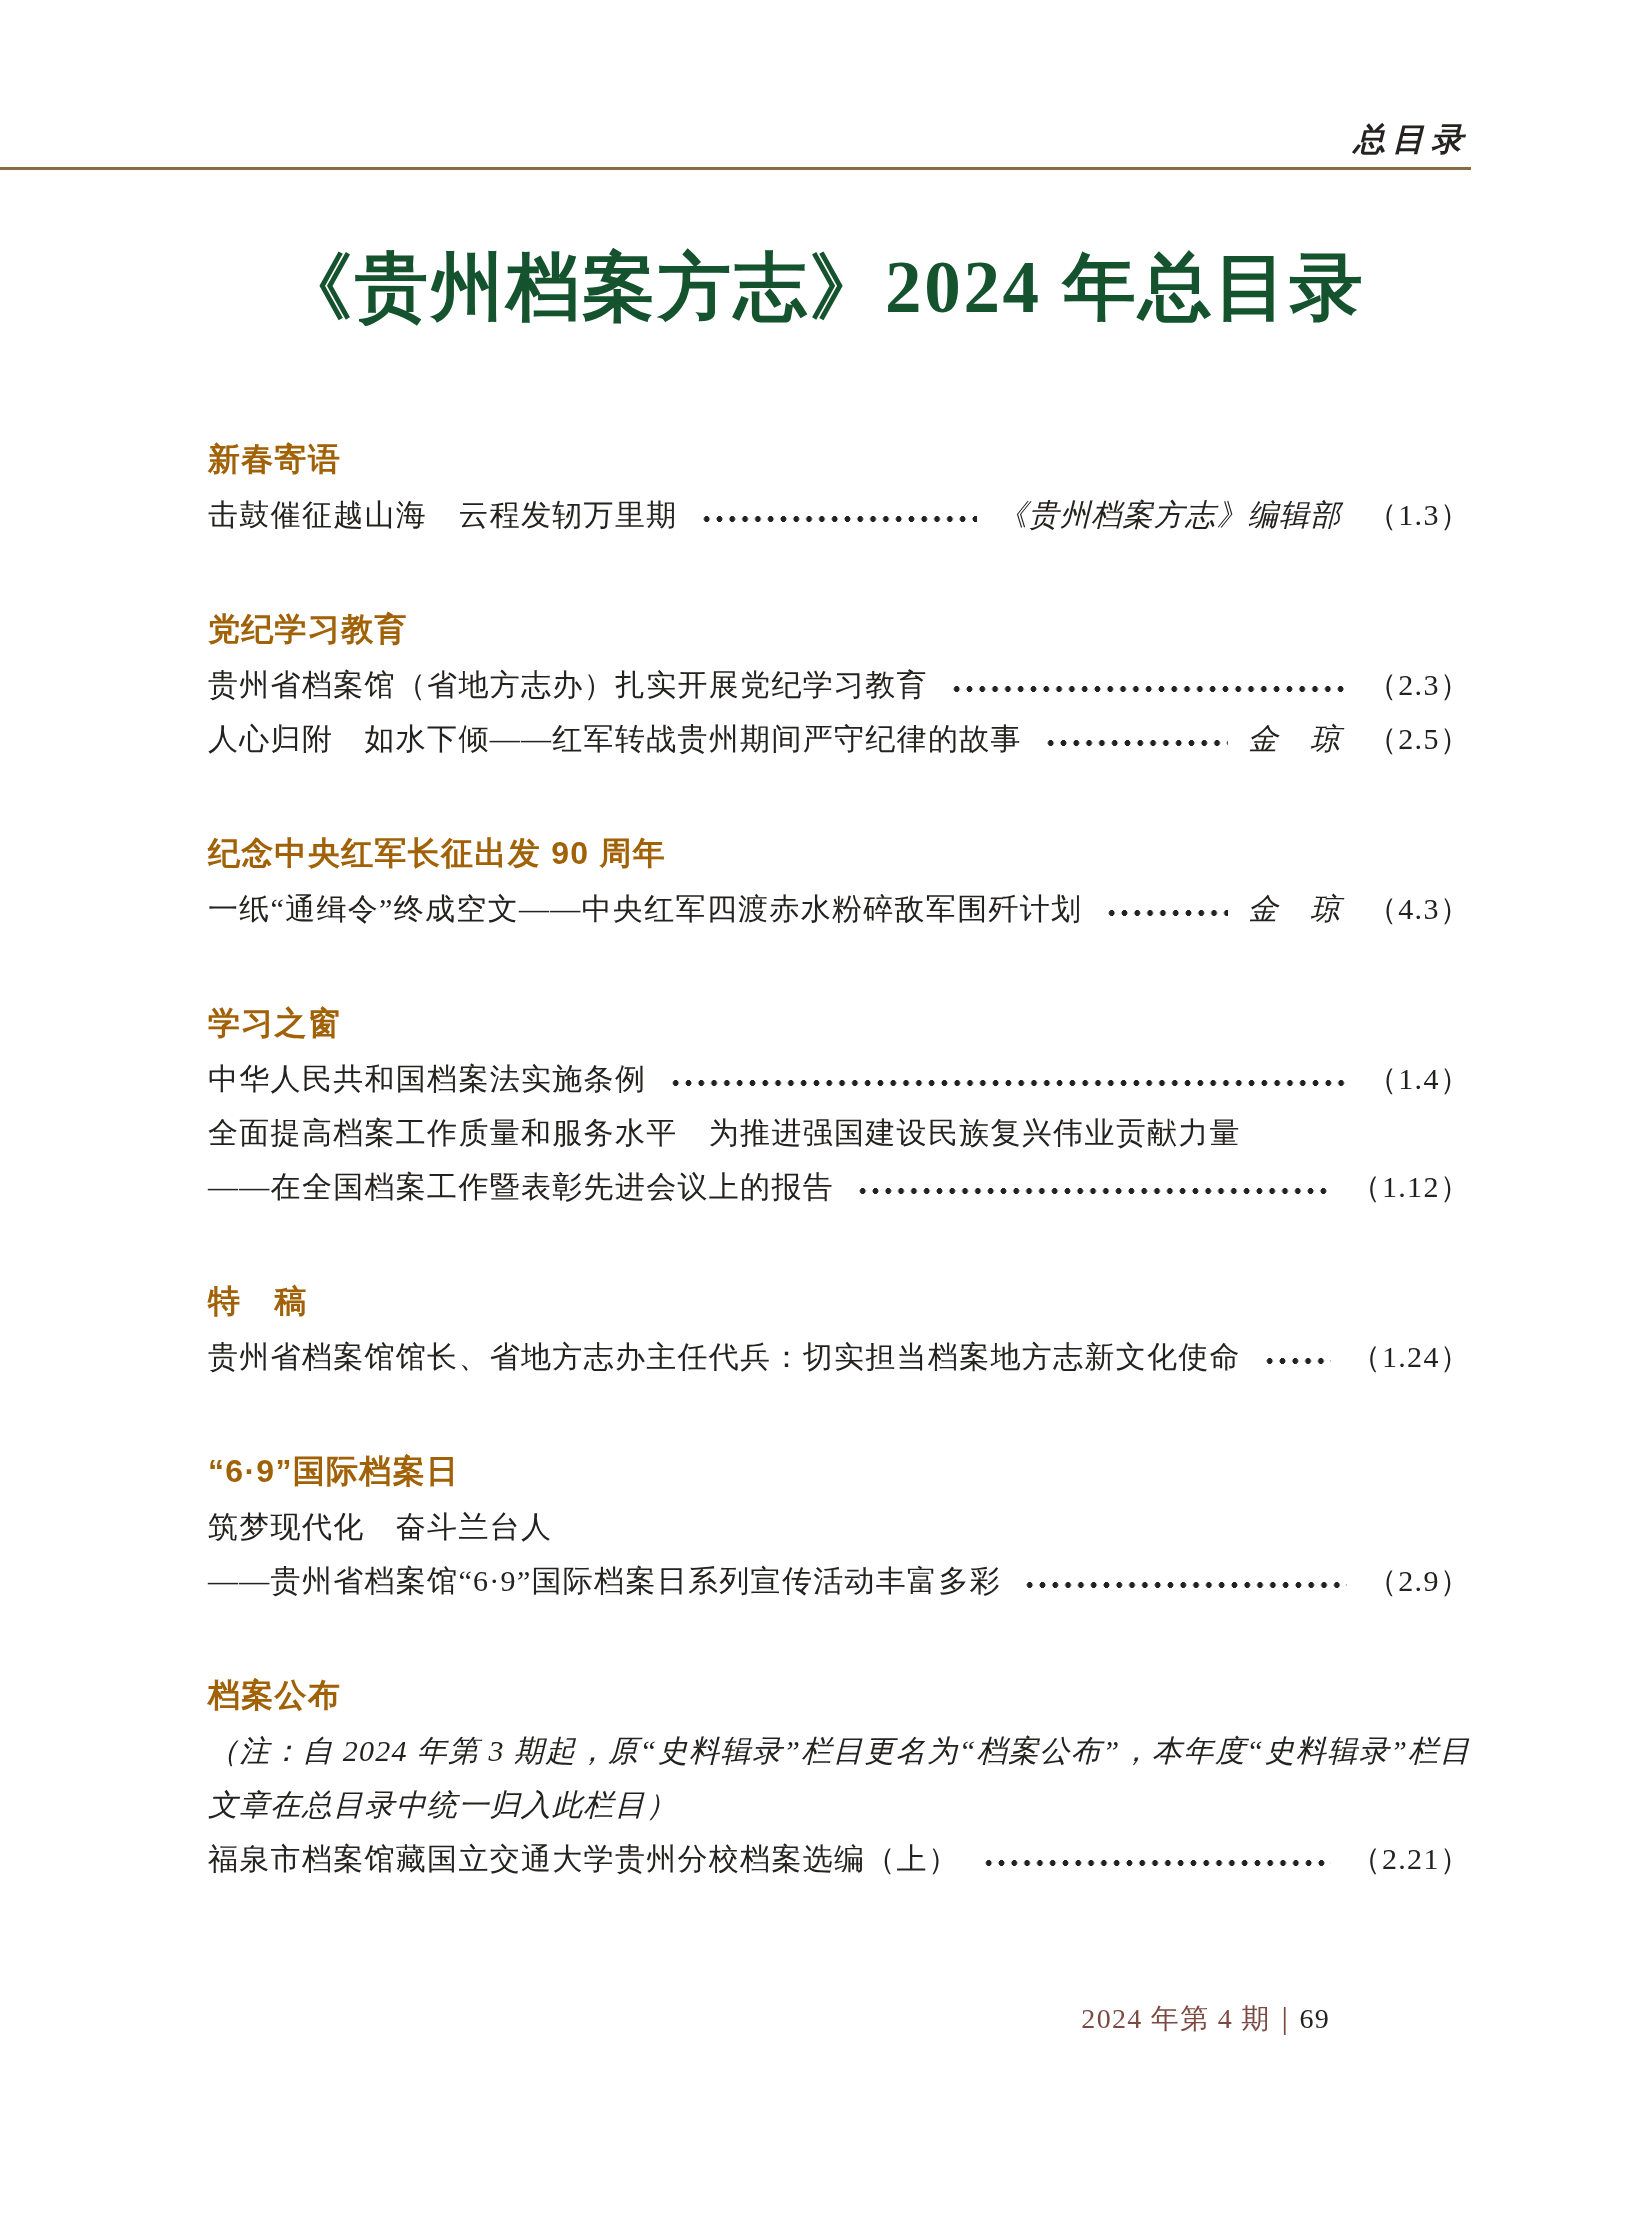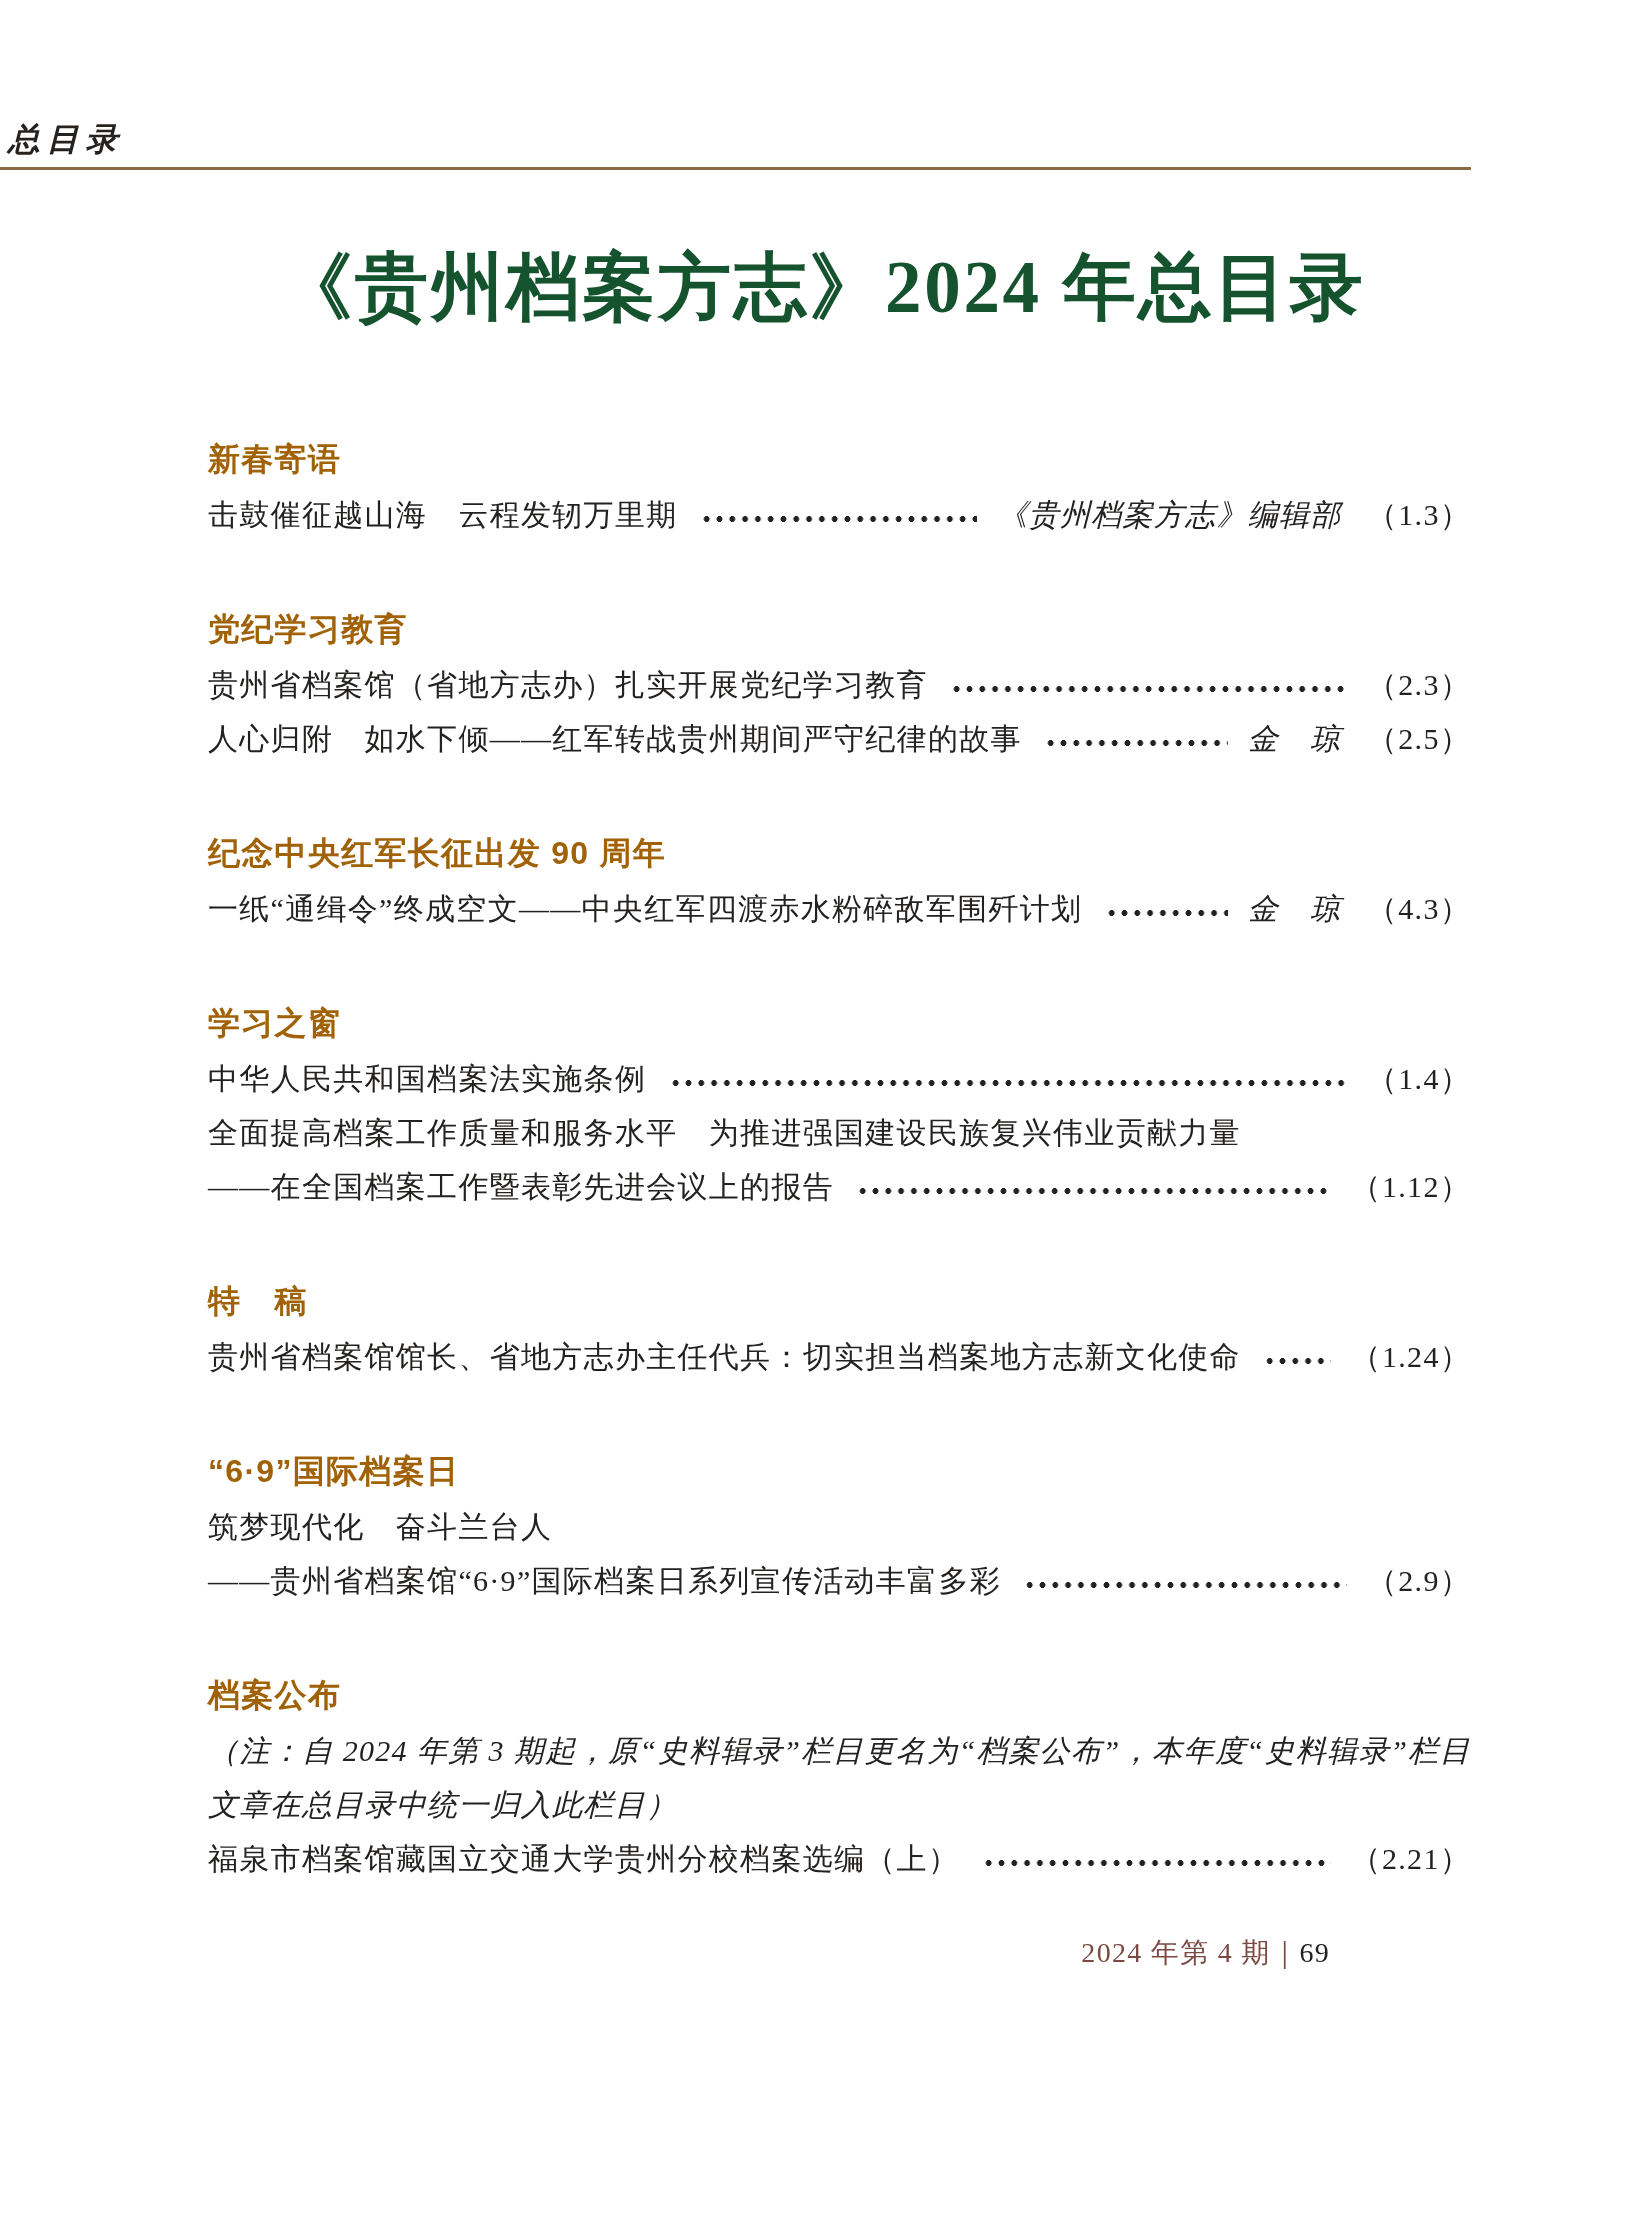--- a/index.html
+++ b/index.html
@@ -11,20 +11,21 @@
     color: #242220;
     overflow: hidden;
   }
 
   
   .page-header {
     height: 167px;
     margin-right: 174px;
     border-bottom: 3.4px solid #8a6a42;
     display: flex;
+    justify-content: flex-end;
     align-items: flex-end;
     padding-left: 8px;
   }
   .corner-label {
     font-size: 32px;
     font-weight: bold;
     font-style: italic;
     letter-spacing: 6.7px;
     color: #262220;
     padding: 0 1.3px 5.4px 0;
@@ -92,21 +93,21 @@
     margin-right: 9.4px;
   }
   .entry-ref { flex: 0 0 auto; }
 
   .note-line { font-style: italic; }
   .note-line.justify { text-align: justify; text-align-last: justify; }
 
   
   .page-footer {
     position: absolute;
-    top: 1934px;
+    top: 2000px;
     right: 315px;
     font-size: 28px;
     letter-spacing: 1.3px;
     white-space: nowrap;
   }
   .footer-issue, .footer-separator { color: #7b4a43; }
   .footer-page-number { color: #242220; }
 </style>
 </head>
 <body>

